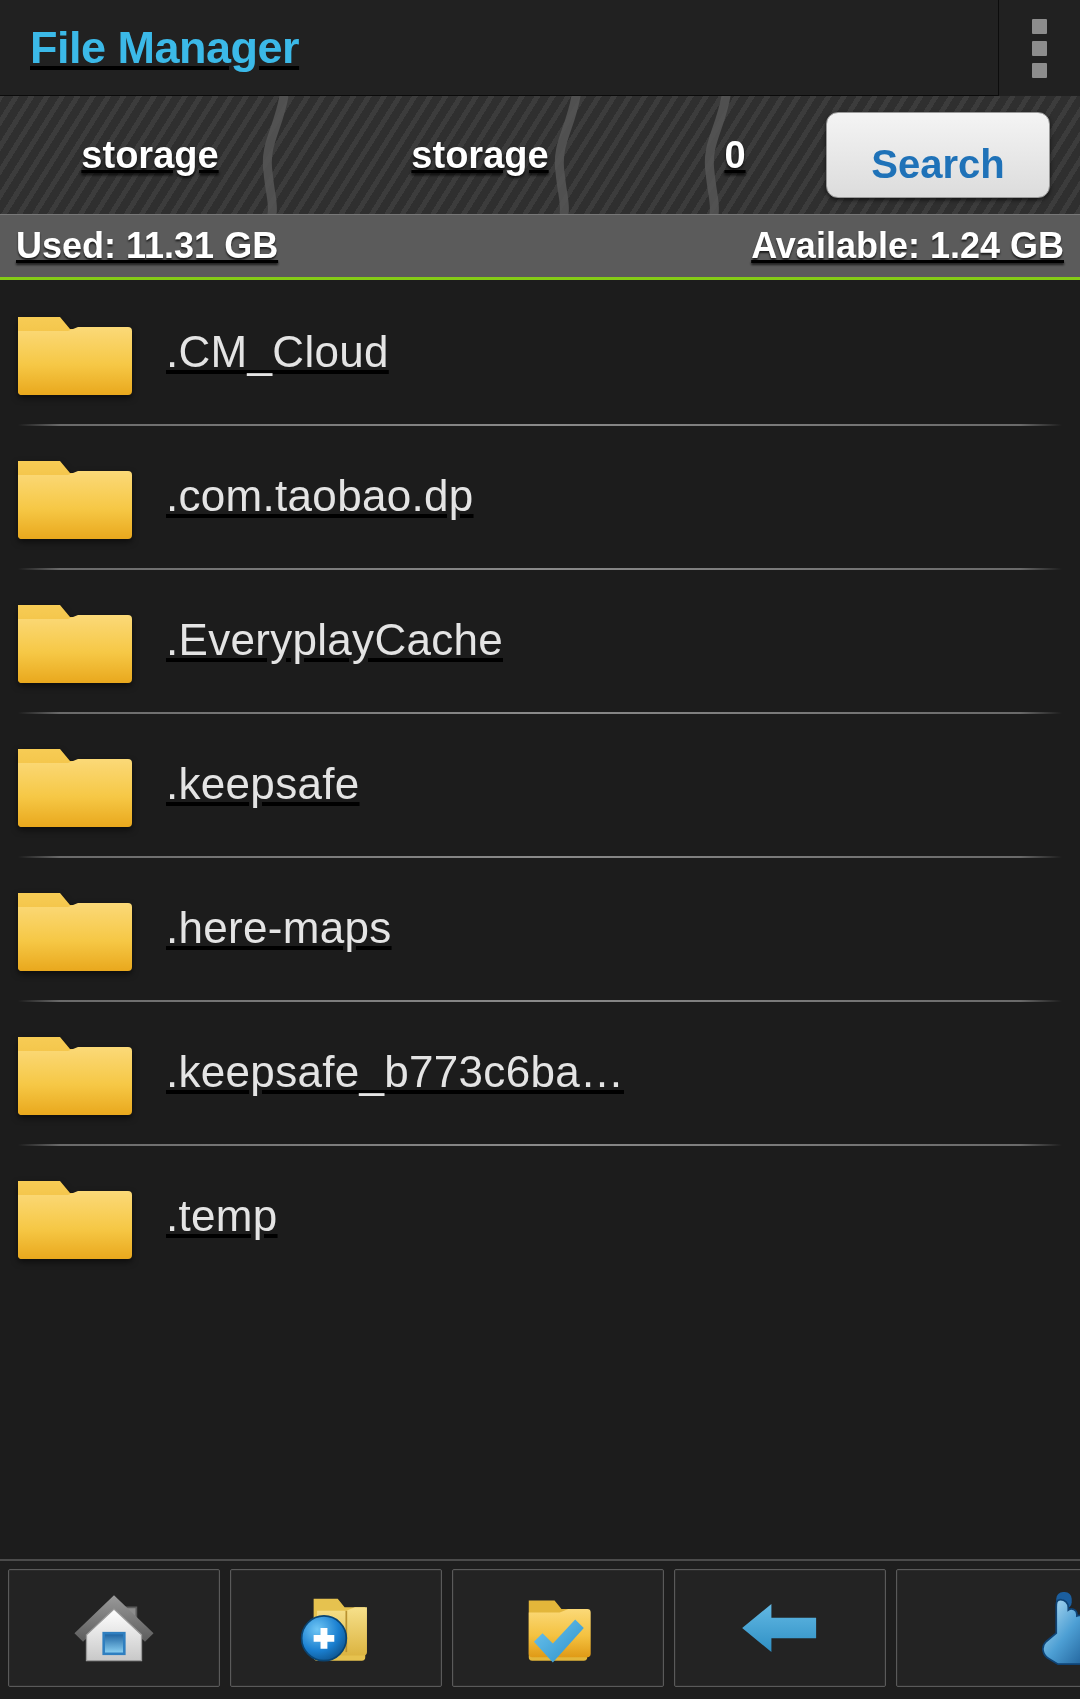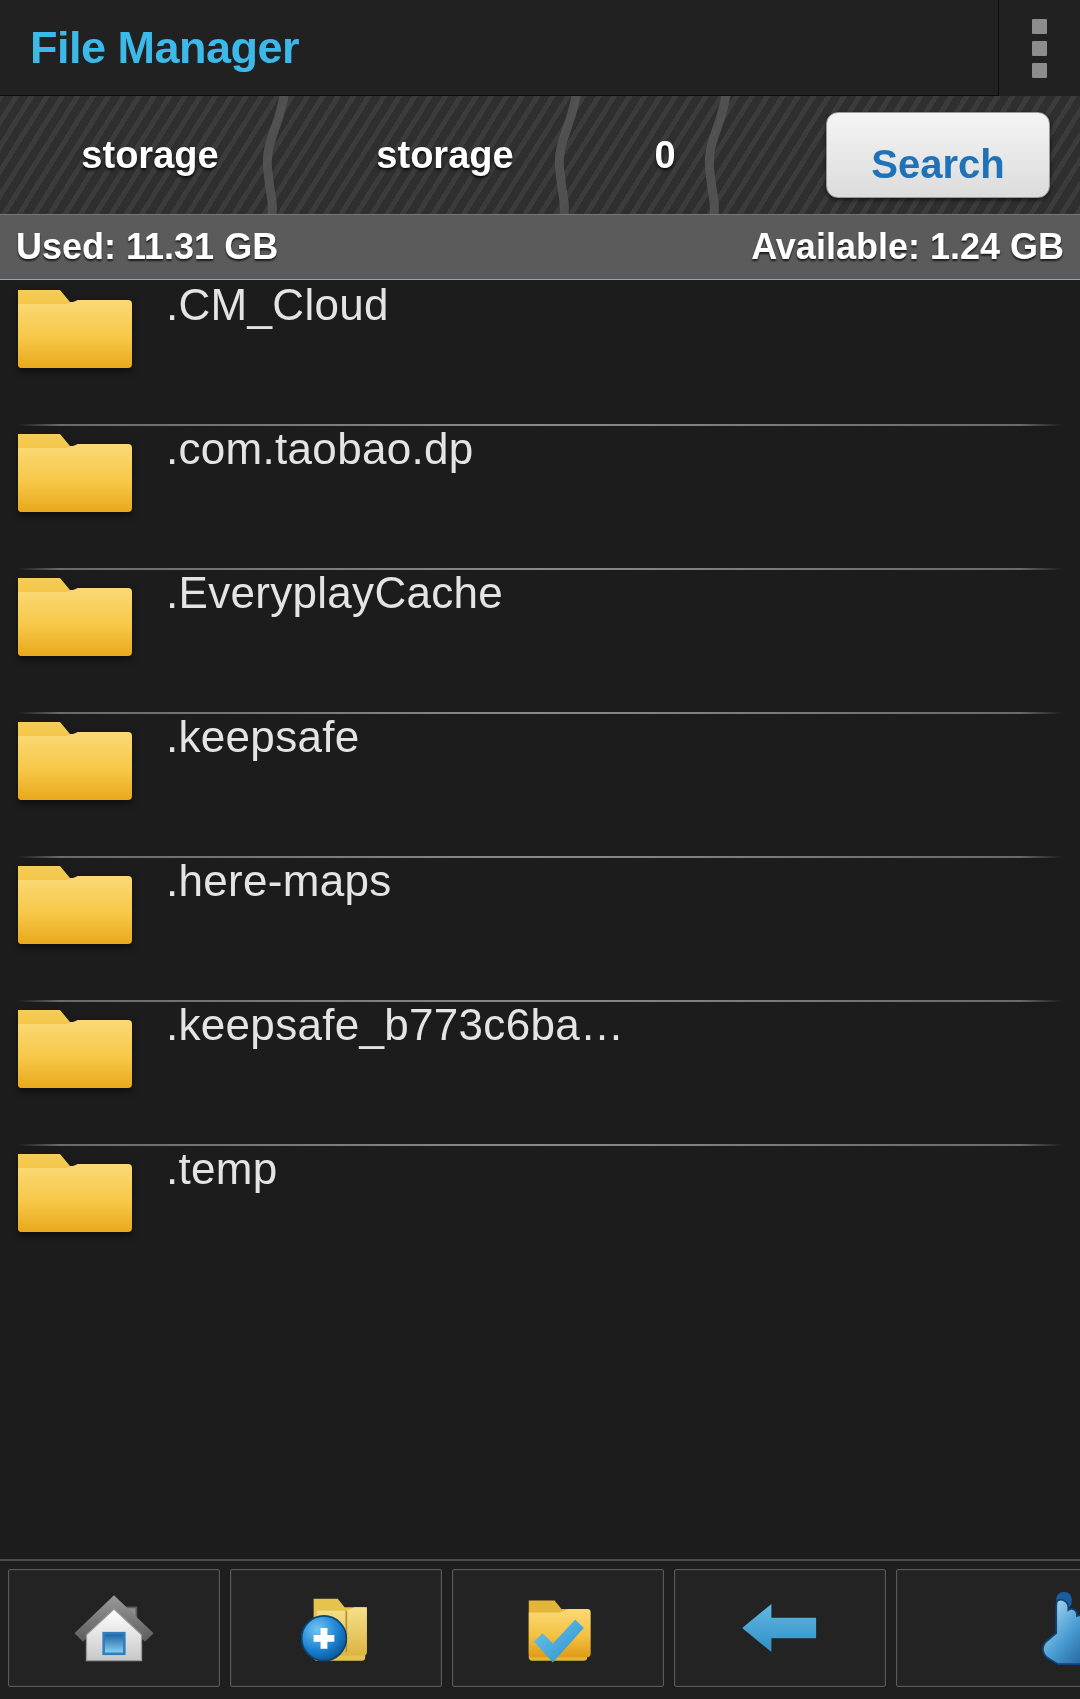--- a/index.html
+++ b/index.html
@@ -7,21 +7,21 @@
     width:1080px; height:1699px;
     background:#000;
     font-family:"Liberation Sans", sans-serif;
     overflow:hidden;
   }
 
   #app {
     position:relative;
     width:1080px; height:1699px;
     background:#1c1c1c;
-    display:flex; flex-direction:column;
+    display:flex; flex-direction:column;text-decoration:underline;
   }
 
   
   .titlebar {
     position:relative;
     height:96px;
     background:#212121;
     display:flex; align-items:center;
     flex:0 0 96px;
     border-bottom:1px solid #0b0b0b;
@@ -55,20 +55,21 @@
     height:118px;
     flex:0 0 118px;
     background:
       repeating-linear-gradient(
         -58deg,
         #3c3c3c 0px, #3c3c3c 5px,
         #2f2f2f 5px, #2f2f2f 13px
       );
     display:flex; align-items:center;
     overflow:hidden;
+    gap:35px;
   }
   .crumb {
     position:relative;
     height:100%;
     display:flex; align-items:center; justify-content:center;
     color:#ffffff;
     font-size:38px;
     font-weight:bold;
     text-shadow:0 2px 3px rgba(0,0,0,0.85);
     z-index:2;
@@ -102,42 +103,42 @@
     font-size:40px;
     font-weight:bold;
     margin-top:18px;
   }
 
   
   .storagebar {
     height:66px; flex:0 0 66px;
     background:#5b5b5b;
     border-top:1px solid #777;
-    border-bottom:1px solid #84cc16;
+    border-bottom:3px solid #84cc16;
     display:flex; align-items:center; justify-content:space-between;
     padding:0 16px;
   }
   .storagebar span {
     color:#ffffff;
     font-size:36px;
     font-weight:bold;
     text-shadow:0 2px 2px rgba(0,0,0,0.7);
   }
 
   
   .filelist {
     flex:1 1 auto;
     background:#1c1c1c;
     overflow:hidden;
     position:relative;
   }
   .row {
     position:relative;
     height:144px;
-    display:flex; align-items:flex-start;
+    display:flex; align-items:center;
     padding-left:14px;
   }
   .row + .row::before {
     content:"";
     position:absolute;
     top:0; left:18px; right:18px;
     height:2px;
     background:linear-gradient(90deg, rgba(90,90,90,0) 0%, #6a6a6a 4%, #8a8a8a 50%, #6a6a6a 96%, rgba(90,90,90,0) 100%);
   }
   .folder-ico {

